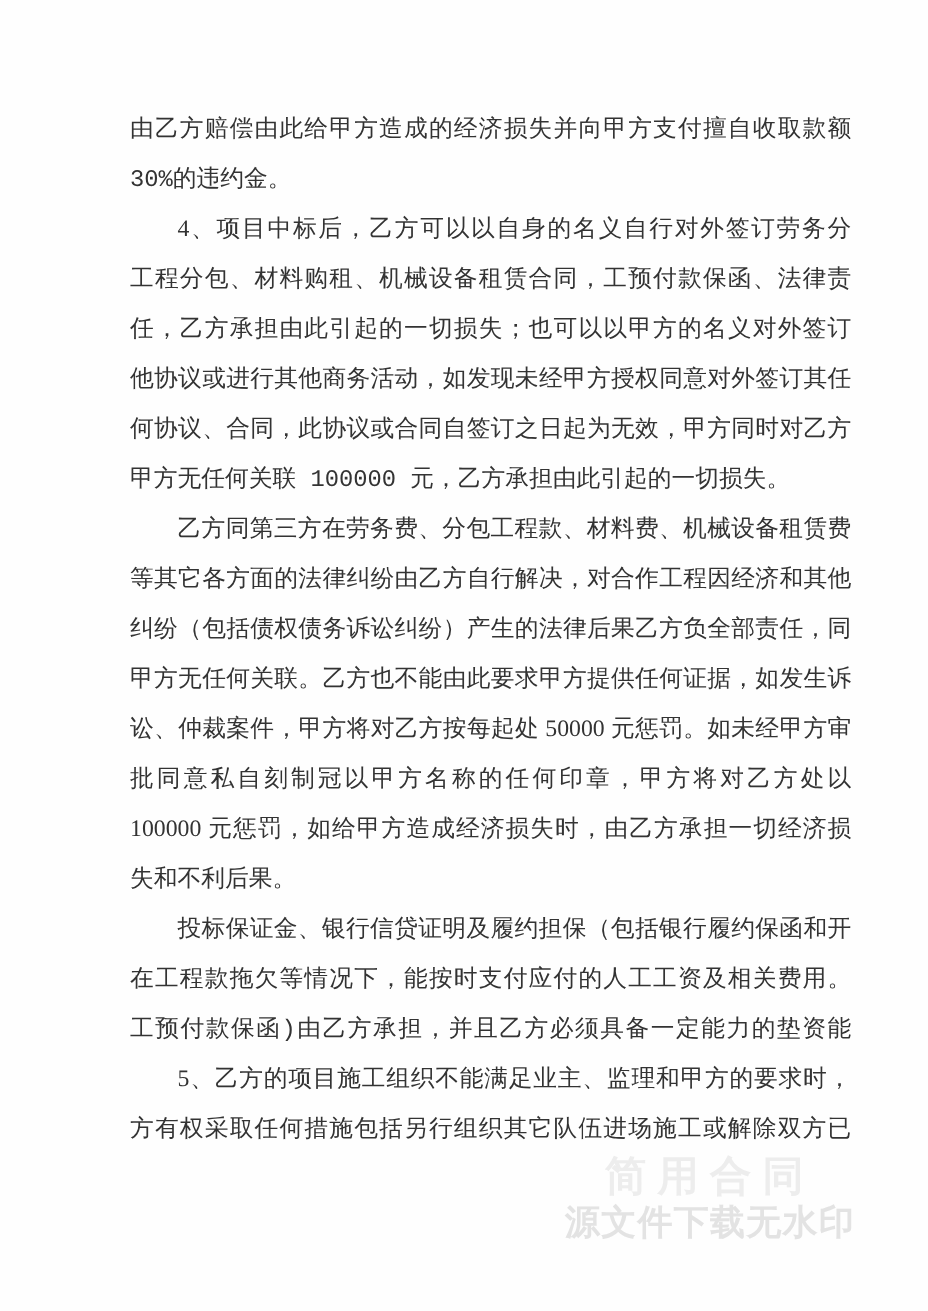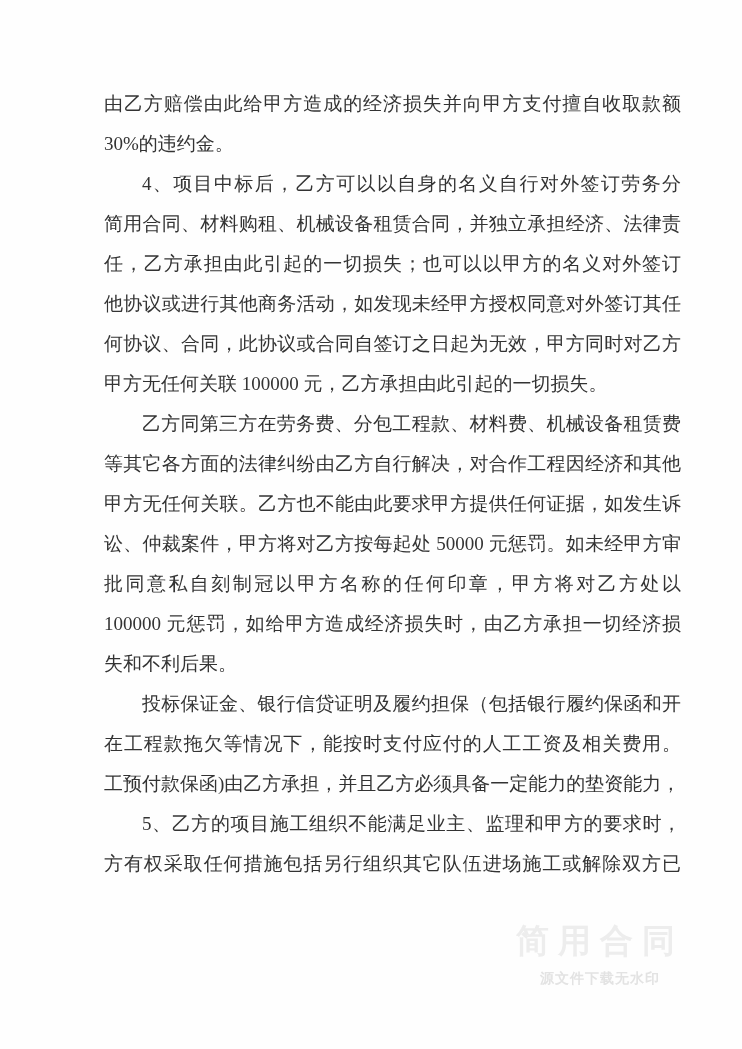--- a/index.html
+++ b/index.html
@@ -36,67 +36,69 @@
     text-justify: inter-character;
     overflow: hidden;
     white-space: normal;
   }
   .para.indent .line:first-child {
     text-indent: 2em;
   }
   
   .para:not(.continues) .line:last-child {
     text-align-last: left;
+    font-family: Liberation Mono, monospace;
   }
   .watermark {
     position: absolute;
     right: 58px;
     top: 924px;
     text-align: center;
     font-family: "Liberation Sans", "DejaVu Sans", sans-serif;
     font-weight: bold;
     user-select: none;
     pointer-events: none;
   }
   .wm-title {
     font-size: 33px;
     letter-spacing: 9px;
     line-height: 34px;
     white-space: nowrap;
     color: var(--wm-title-color, #ededed);
   }
   .wm-sub {
-    font-size: 14px;
+    font-size: 28px;
     letter-spacing: 1px;
     line-height: 24px;
     margin-top: 8px;
     white-space: nowrap;
     color: var(--wm-sub-color, #e3e3e3);
   }
 </style>
 </head>
 <body>
 
 <div class="page">
   <div class="content">
       <div class="para">
         <div class="line">由乙方赔偿由此给甲方造成的经济损失并向甲方支付擅自收取款额</div>
         <div class="line">30%的违约金。</div>
       </div>
       <div class="para indent">
         <div class="line">4、项目中标后，乙方可以以自身的名义自行对外签订劳务分包、</div>
-        <div class="line">简用合同、材料购租、机械设备租赁合同，并独立承担经济、法律责</div>
+        <div class="line">工程分包、材料购租、机械设备租赁合同，工预付款保函、法律责</div>
         <div class="line">任，乙方承担由此引起的一切损失；也可以以甲方的名义对外签订</div>
         <div class="line">他协议或进行其他商务活动，如发现未经甲方授权同意对外签订其任</div>
         <div class="line">何协议、合同，此协议或合同自签订之日起为无效，甲方同时对乙方</div>
         <div class="line">甲方无任何关联 100000 元，乙方承担由此引起的一切损失。</div>
       </div>
       <div class="para indent">
         <div class="line">乙方同第三方在劳务费、分包工程款、材料费、机械设备租赁费</div>
         <div class="line">等其它各方面的法律纠纷由乙方自行解决，对合作工程因经济和其他</div>
+        <div class="line">纠纷（包括债权债务诉讼纠纷）产生的法律后果乙方负全部责任，同</div>
         <div class="line">甲方无任何关联。乙方也不能由此要求甲方提供任何证据，如发生诉</div>
         <div class="line">讼、仲裁案件，甲方将对乙方按每起处 50000 元惩罚。如未经甲方审</div>
         <div class="line">批同意私自刻制冠以甲方名称的任何印章，甲方将对乙方处以</div>
         <div class="line">100000 元惩罚，如给甲方造成经济损失时，由乙方承担一切经济损</div>
         <div class="line">失和不利后果。</div>
       </div>
       <div class="para indent">
         <div class="line">投标保证金、银行信贷证明及履约担保（包括银行履约保函和开</div>
         <div class="line">在工程款拖欠等情况下，能按时支付应付的人工工资及相关费用。</div>
         <div class="line">工预付款保函)由乙方承担，并且乙方必须具备一定能力的垫资能力，</div>

